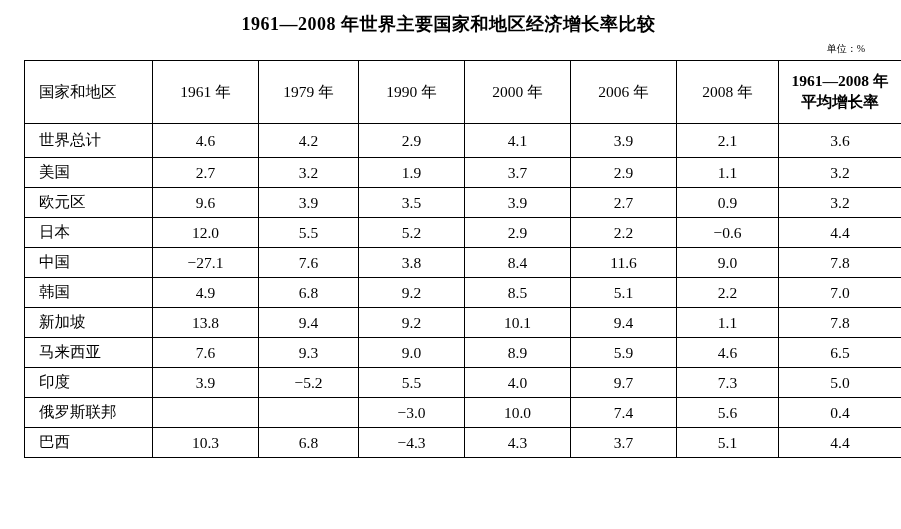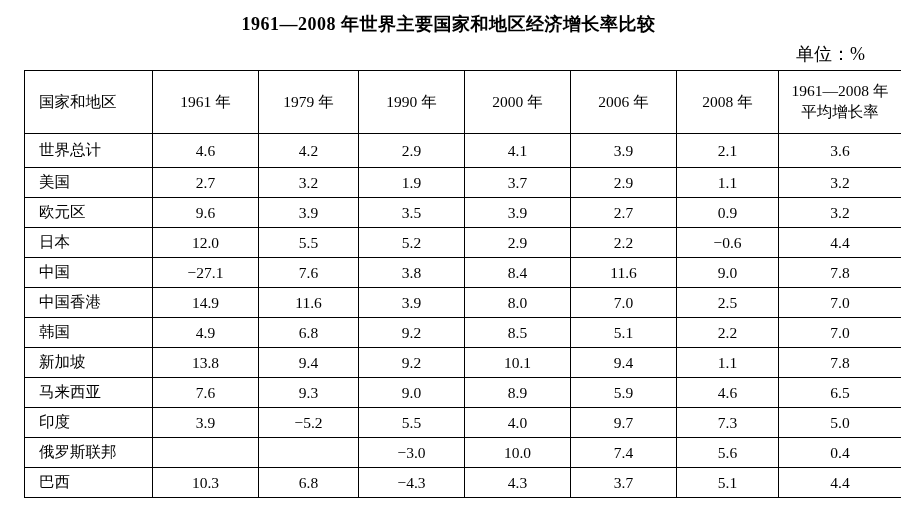--- a/index.html
+++ b/index.html
@@ -23,21 +23,21 @@
   .doc-title {
     text-align: center;
     font-size: 18px;
     font-weight: bold;
     letter-spacing: 0.5px;
     padding-top: 12px;
     padding-bottom: 6px;
   }
   .unit-line {
     text-align: right;
-    font-size: 18px;
+    font-size: 10px;
     padding-right: 32px;
     padding-bottom: 4px;
     margin-left: 30px;
   }
   .table-wrap {
     padding: 0 24px;
   }
   table.data-table {
     width: 877px;
     border-collapse: collapse;
@@ -56,20 +56,21 @@
     vertical-align: middle;
     text-align: center;
   }
   thead th.col-name {
     text-align: left;
     padding-left: 14px;
   }
   thead th .hd2 {
     display: block;
     line-height: 1.35;
+    font-weight: bold;
   }
   tbody td {
     height: 29px;
     text-align: center;
     vertical-align: middle;
     font-size: 15.5px;
   }
   tbody td.row-head {
     text-align: left;
     padding-left: 14px;
@@ -169,30 +170,20 @@
           <td class="row-head">中国</td>
           <td>−27.1</td>
           <td>7.6</td>
           <td>3.8</td>
           <td>8.4</td>
           <td>11.6</td>
           <td>9.0</td>
           <td>7.8</td>
         </tr>
         <tr>
-          <td class="row-head">中国香港</td>
-          <td>14.9</td>
-          <td>11.6</td>
-          <td>3.9</td>
-          <td>8.0</td>
-          <td>7.0</td>
-          <td>2.5</td>
-          <td>7.0</td>
-        </tr>
-        <tr>
           <td class="row-head">韩国</td>
           <td>4.9</td>
           <td>6.8</td>
           <td>9.2</td>
           <td>8.5</td>
           <td>5.1</td>
           <td>2.2</td>
           <td>7.0</td>
         </tr>
         <tr>

